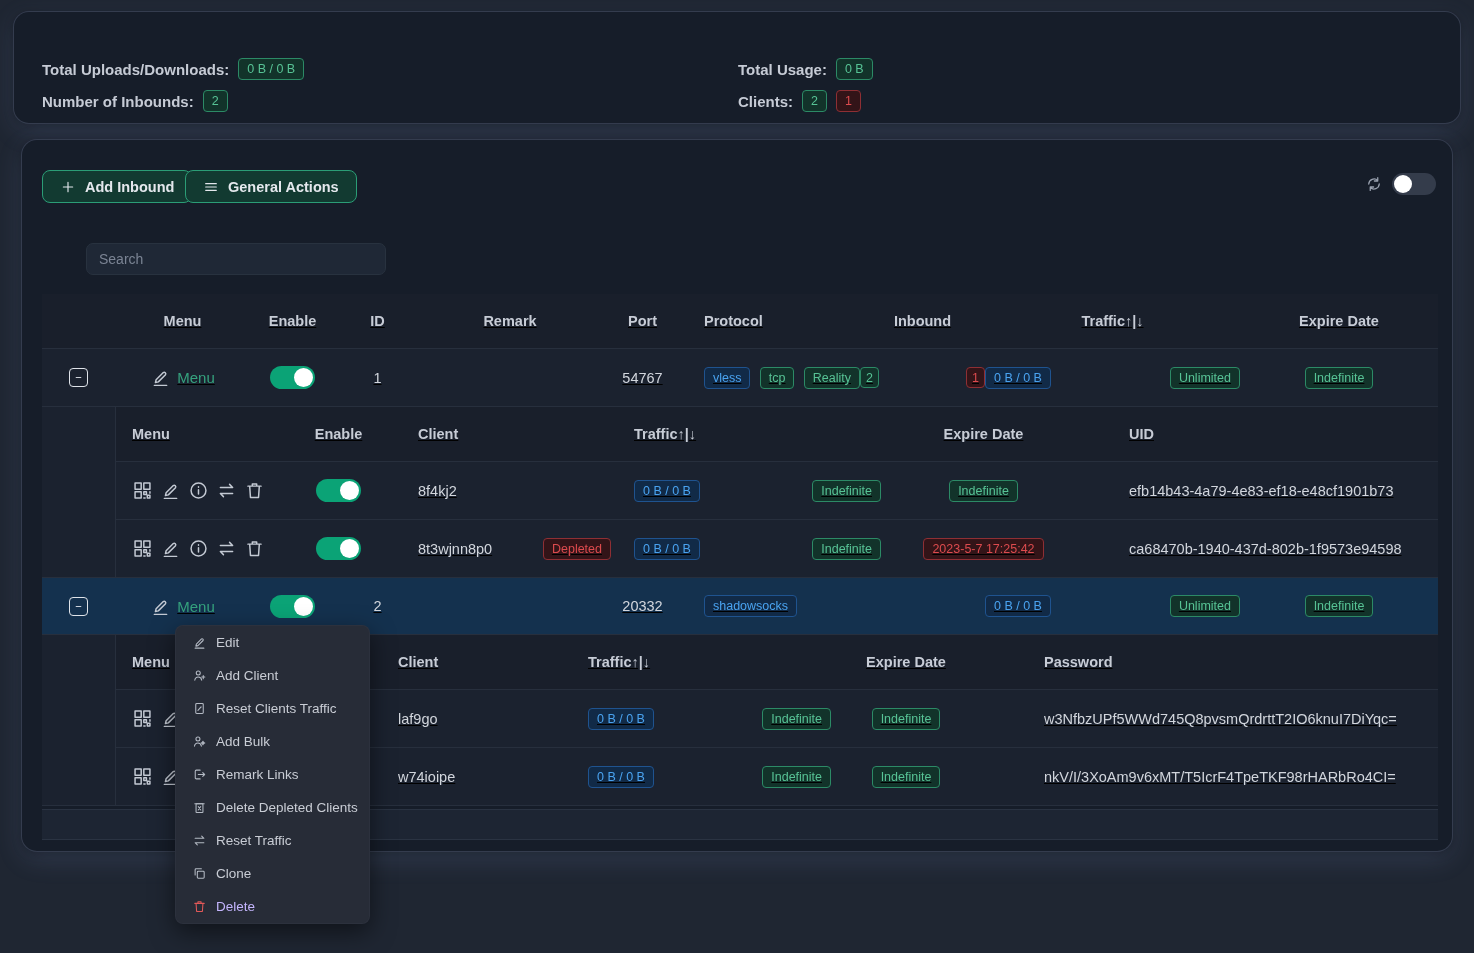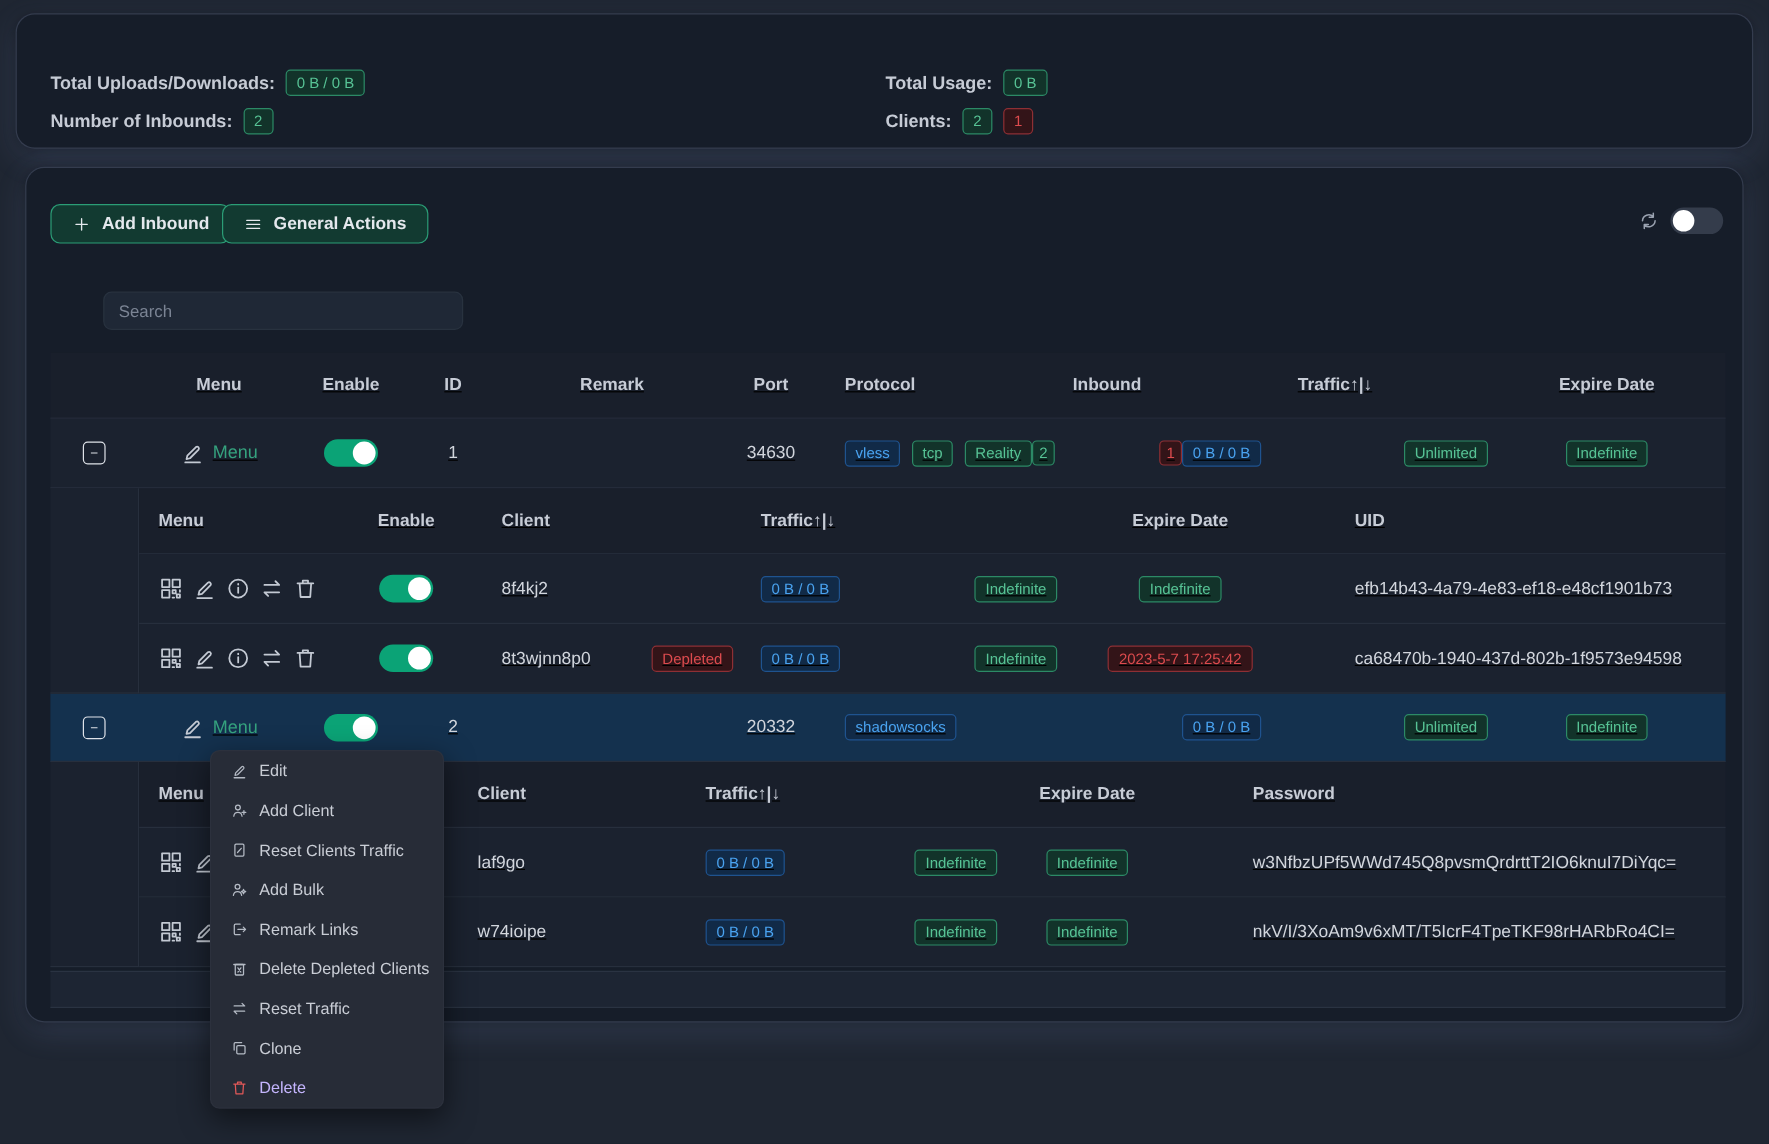--- a/index.html
+++ b/index.html
@@ -188,21 +188,21 @@
                 </svg>
               </span>
             <span class="menu-text">Menu</span>
           </span>
         </div>
         <div class="cell c-center">
             <span class="switch"></span>
           </div>
         <div class="cell c-center txt">1</div>
         <div class="cell c-center txt"></div>
-        <div class="cell c-center txt">34630</div>
+        <div class="cell c-center txt">54767</div>
         <div class="cell p19 tags">
           <span class="tag tg-blue">vless</span>
           <span class="tag tg-green">tcp</span>
           <span class="tag tg-green">Reality</span>
         </div>
         <div class="cell c-center tags g4">
           <span class="tag tag-sm tg-green">2</span>
           <span class="tag tag-sm tg-red">1</span>
         </div>
         <div class="cell c-center tags g14">

